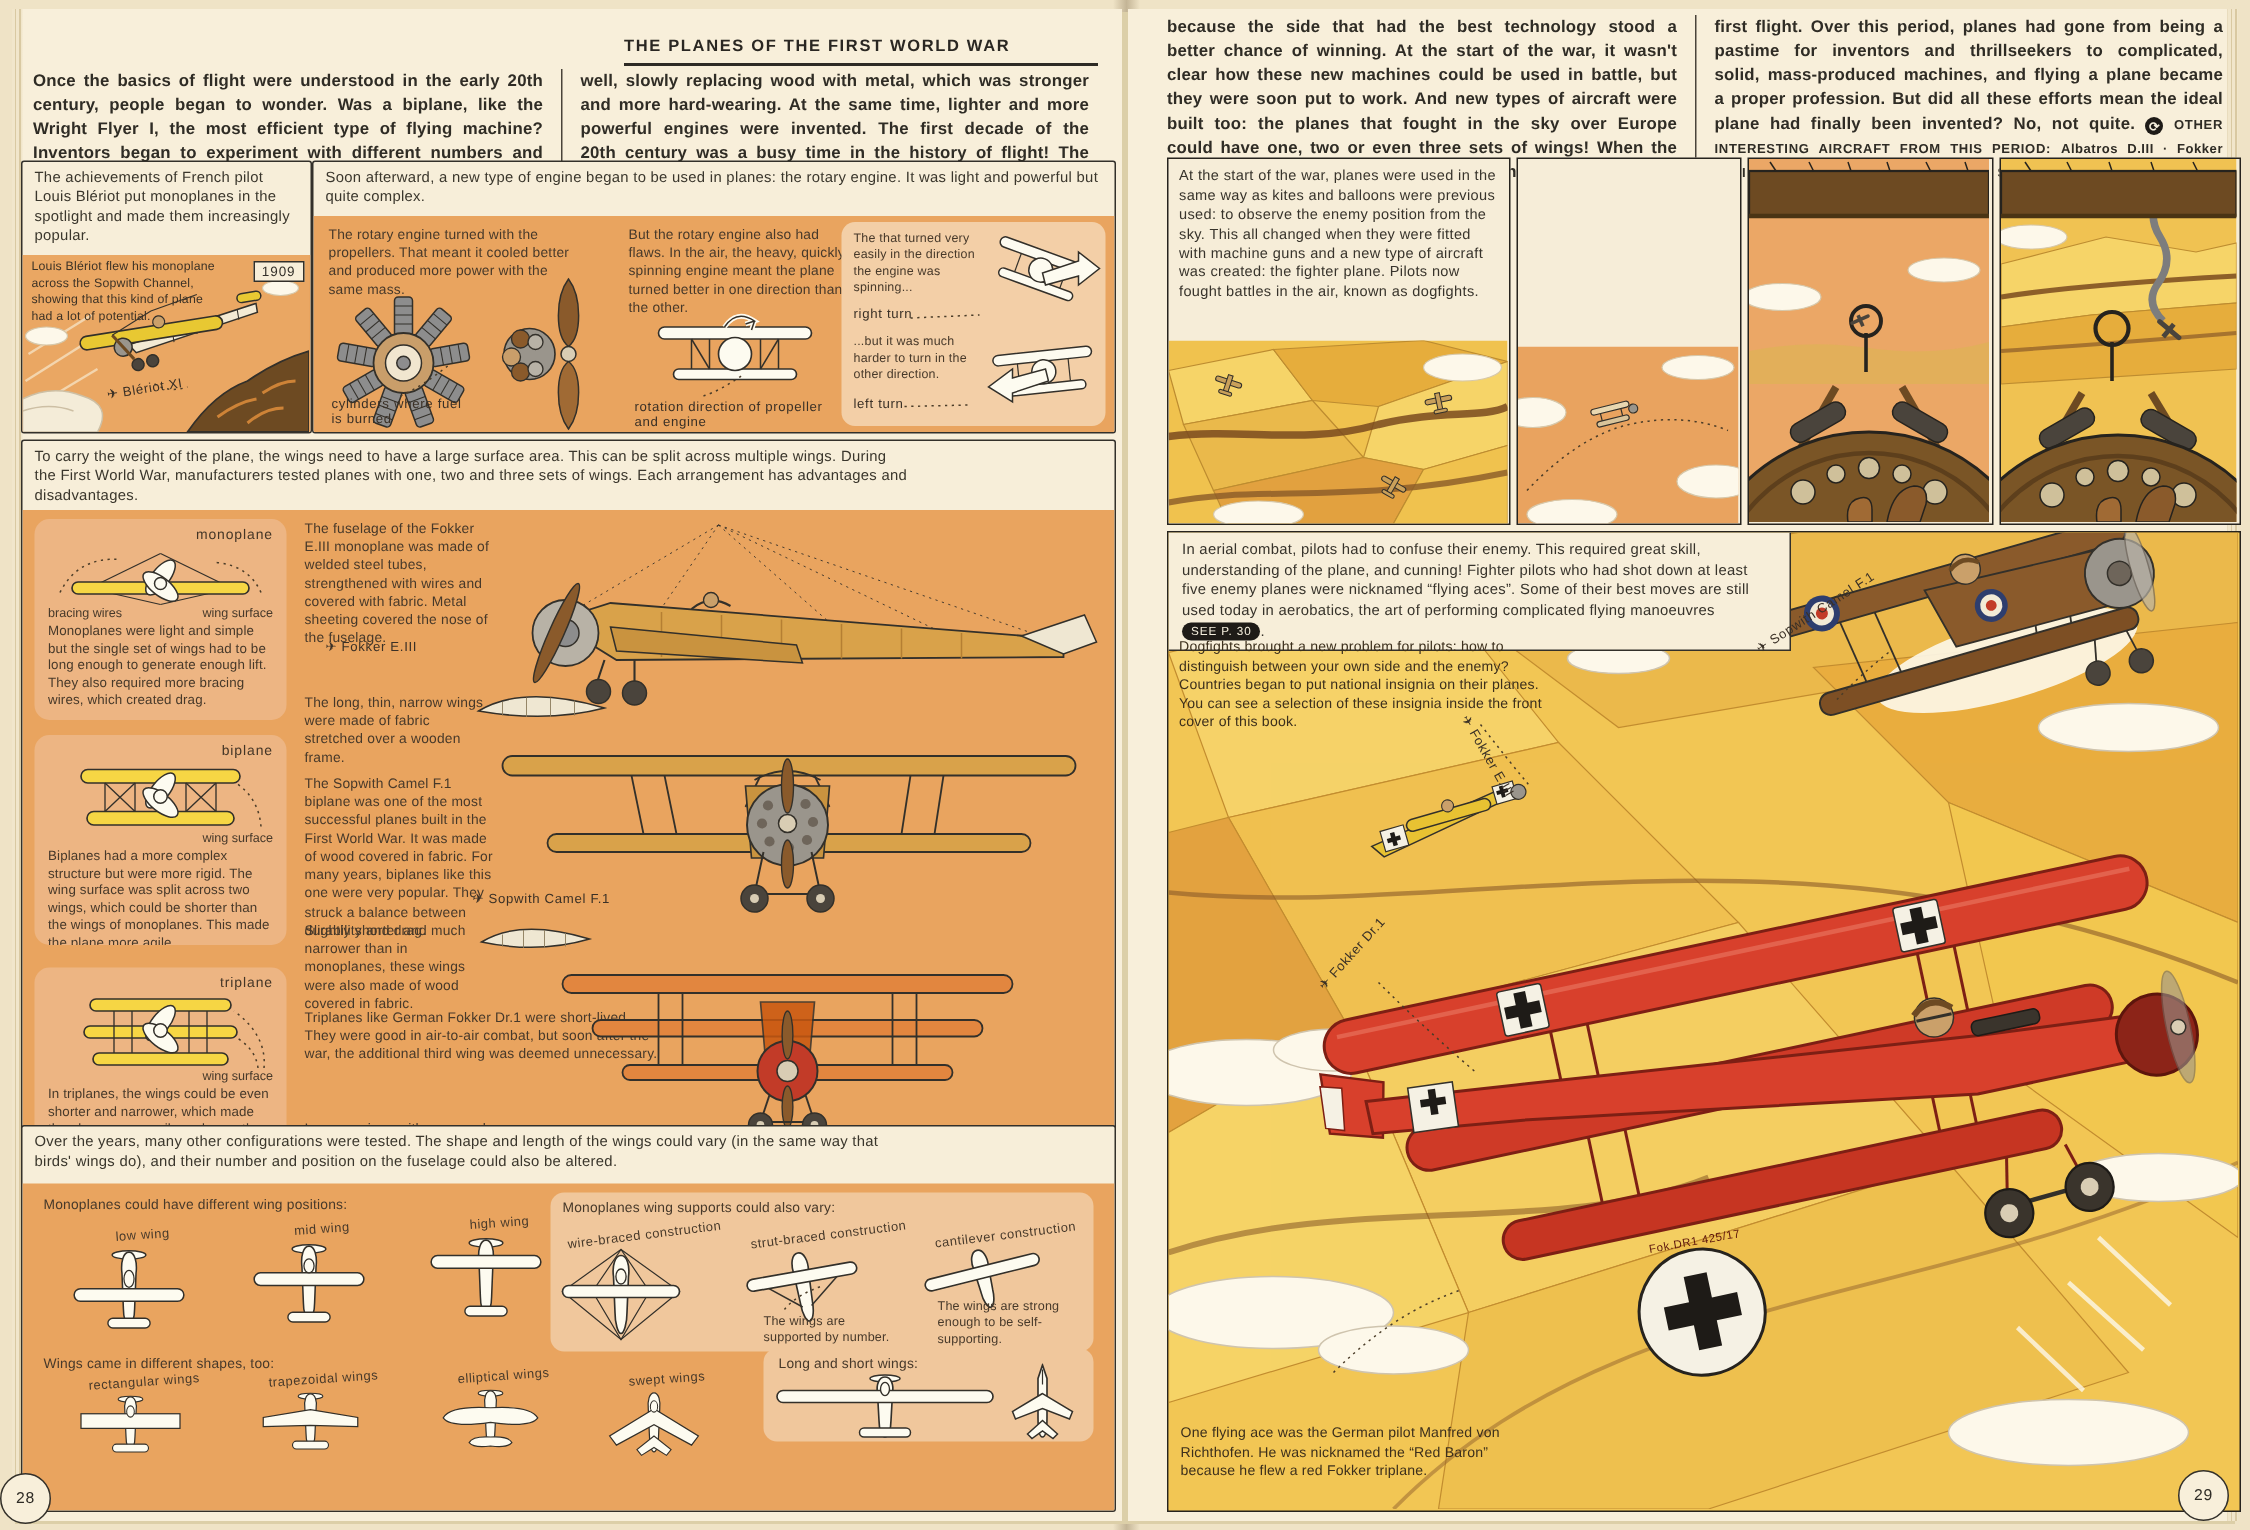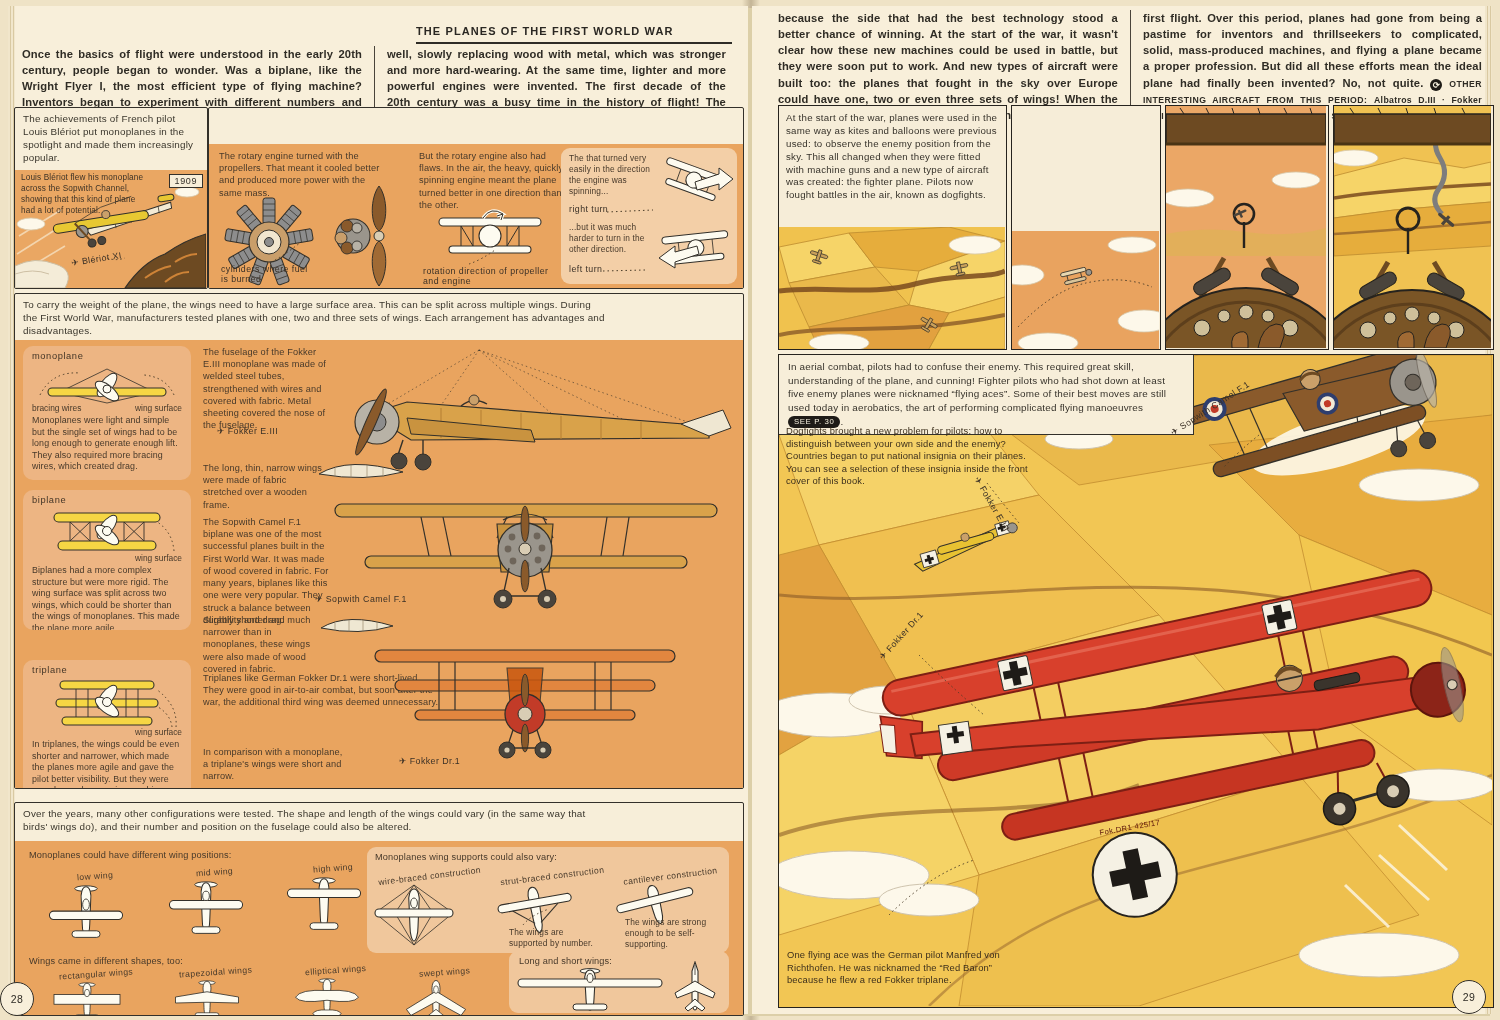--- a/index.html
+++ b/index.html
@@ -18,21 +18,21 @@
   .intro{position:absolute;display:flex}
   .intro p{font-weight:bold;font-size:11.2px;line-height:1.44;letter-spacing:.15px;word-spacing:1.2px;text-align:justify;color:#2f2c25}
   .col-a{width:352px;padding-right:12px}
   .col-b{width:352px;padding-left:12px;border-left:1px solid #4a443a}
   .panel{position:absolute;border:1.6px solid #33302a;background:#f7eed9;border-radius:2px;overflow:hidden}
   .phead{font-size:9.9px;line-height:1.3;letter-spacing:.2px;padding:5px 8px 4px;color:#3a362c}
   .illu{position:absolute;left:0;right:0;bottom:0;background:#e9a45f;overflow:hidden}
   .note{position:absolute;font-size:9.2px;line-height:1.33;letter-spacing:.15px;color:#47392a}
   .scriptl{position:absolute;font-size:8.8px;letter-spacing:.45px;color:#3a3026;white-space:nowrap}
   .card{position:absolute;left:8px;width:168px;background:#edb583;border-radius:10px;padding:5px 9px;overflow:hidden}
-  .card h4{font-size:9.3px;font-weight:normal;letter-spacing:.6px;text-align:left;color:#433526}
+  .card h4{font-size:9.3px;font-weight:normal;letter-spacing:.6px;text-align:right;color:#433526}
   .card .ctext{font-size:8.9px;line-height:1.3;letter-spacing:.1px;color:#47392a;margin-top:2px}
   .cardlbls{display:flex;justify-content:space-between;font-size:8.4px;color:#47392a;margin-top:-4px}
   .subpanel{position:absolute;background:#f3cfa7;border-radius:9px}
   .lightzone{position:absolute;background:#f0c79c;border-radius:9px}
   .yearbox{position:absolute;background:#f7eed9;border:1.4px solid #33302a;font-size:9px;letter-spacing:.6px;padding:1px 5px;color:#33302a}
   .pagenum{position:absolute;width:34px;height:34px;border:1.6px solid #33302a;border-radius:50%;background:#f8efda;
     display:flex;align-items:center;justify-content:center;font-size:10.5px;letter-spacing:.5px;color:#2e2b25;z-index:6}
   .cpanel{position:absolute;border:1.8px solid #26231e;background:#f6edd8;overflow:hidden}
   .cpanel .ctxt{font-size:9.7px;line-height:1.33;letter-spacing:.25px;padding:6px 7px;color:#37332b}
   .seebadge{display:inline-block;background:#1e1b17;color:#f5efdd;border-radius:8px;font-weight:normal;
@@ -108,20 +108,21 @@
           </g>
           <path class="dotted" d="M88,86 q10,6 22,2"></path>
         </svg>
         <span class="note" style="left:6px;top:3px;width:128px;font-size:8.2px;color:#3c3226">Louis Blériot flew his monoplane across the Sopwith Channel, showing that this kind of plane had a lot of potential.</span>
         <span class="scriptl" style="left:56px;top:84px;transform:rotate(-9deg)"><span>✈</span> <span>Blériot XI</span></span>
         <span class="yearbox" style="right:4px;top:4px">1909</span>
       </div>
     </section>
 
     <section class="panel" style="left:200px;top:101px;width:536px;height:182px">
+      <div class="phead">Soon afterward, a new type of engine began to be used in planes: the rotary engine. It was light and powerful but quite complex.</div>
       <div class="illu" style="top:36px">
         <span class="note" style="left:10px;top:6px;width:168px">The rotary engine turned with the propellers. That meant it cooled better and produced more power with the same mass.</span>
         <svg style="position:absolute;left:14px;top:52px" width="92" height="92" viewBox="0 0 92 92">
           <defs>
               <g id="cyl">
                 <rect x="-6" y="-44" width="12" height="26" rx="2.5" fill="#8d8d8d" stroke="#33302a" stroke-width="1"></rect>
                 <line x1="-6" y1="-38" x2="6" y2="-38" stroke="#33302a" stroke-width=".7"></line>
                 <line x1="-6" y1="-32" x2="6" y2="-32" stroke="#33302a" stroke-width=".7"></line>
                 <line x1="-6" y1="-26" x2="6" y2="-26" stroke="#33302a" stroke-width=".7"></line>
               </g>
@@ -267,21 +268,21 @@
           <ellipse cx="75" cy="22" rx="6" ry="14" transform="rotate(38 75 22)" fill="#fdfbf0" stroke="#33302a" stroke-width="1"></ellipse>
           <ellipse cx="75" cy="30" rx="6" ry="14" transform="rotate(-52 75 30)" fill="#fdfbf0" stroke="#33302a" stroke-width="1"></ellipse>
           <circle cx="75" cy="26" r="4.5" fill="#fdfbf0" stroke="#33302a" stroke-width="1"></circle>
         </svg>
         <div class="cardlbls" style="justify-content:flex-end">
           <span>wing surface</span>
         </div>
         <div class="ctext">Biplanes had a more complex structure but were more rigid. The wing surface was split across two wings, which could be shorter than the wings of monoplanes. This made the plane more agile.</div>
       </div>
 
-      <div class="card" style="top:366px;height:164px">
+      <div class="card" style="top:351px;height:164px">
         <h4>triplane</h4>
         <svg width="150" height="56" viewBox="0 0 150 56">
           <path class="dotted" d="M144,52 Q146,30 124,14"></path>
             <path class="dotted" d="M140,52 Q138,36 118,28"></path>
           <rect x="28" y="6" width="94" height="8" rx="4" fill="#f6d644" stroke="#33302a" stroke-width="1.1"></rect>
           <rect x="24" y="24" width="102" height="8" rx="4" fill="#f6d644" stroke="#33302a" stroke-width="1.1"></rect>
           <rect x="30" y="42" width="90" height="8" rx="4" fill="#f6d644" stroke="#33302a" stroke-width="1.1"></rect>
           <g stroke="#33302a" stroke-width=".9">
               <line x1="44" y1="14" x2="44" y2="42"></line>
               <line x1="56" y1="14" x2="56" y2="42"></line>
@@ -414,21 +415,21 @@
             <line x1="226" y1="88" x2="232" y2="106"></line>
             <line x1="196" y1="106" x2="232" y2="106"></line>
           </g>
         <circle cx="196" cy="108" r="8" fill="#4a443c" stroke="#33302a"></circle>
           <circle cx="232" cy="108" r="8" fill="#4a443c" stroke="#33302a"></circle>
         <circle cx="196" cy="108" r="2.6" fill="#d9cdb4"></circle>
           <circle cx="232" cy="108" r="2.6" fill="#d9cdb4"></circle>
       </svg>
     </section>
 
-    <section class="panel" style="left:6px;top:796px;width:730px;height:214px">
+    <section class="panel" style="left:6px;top:744px;width:730px;height:258px">
       <div class="phead" style="width:580px">Over the years, many other configurations were tested. The shape and length of the wings could vary (in the same way that birds' wings do), and their number and position on the fuselage could also be altered.</div>
       <div class="illu" style="top:38px"></div>
 
       <span class="note" style="left:14px;top:46px;width:240px">Monoplanes could have different wing positions:</span>
 
       <div class="planeglyphcol" style="left:28px;top:62px;width:104px">
         <span class="glabel">low wing</span>
         <svg width="86" height="60" viewBox="0 0 86 64">
           <ellipse cx="43" cy="6" rx="12" ry="3" fill="#fdfbf0" stroke="#33302a" stroke-width="1"></ellipse>
           <path d="M43,4 C47,4 49,11 48,19 L47,44 C47,51 45,57 43,57 C41,57 39,51 39,44 L38,19 C37,11 39,4 43,4 Z" fill="#fdfbf0" stroke="#33302a" stroke-width="1.1"></path>

